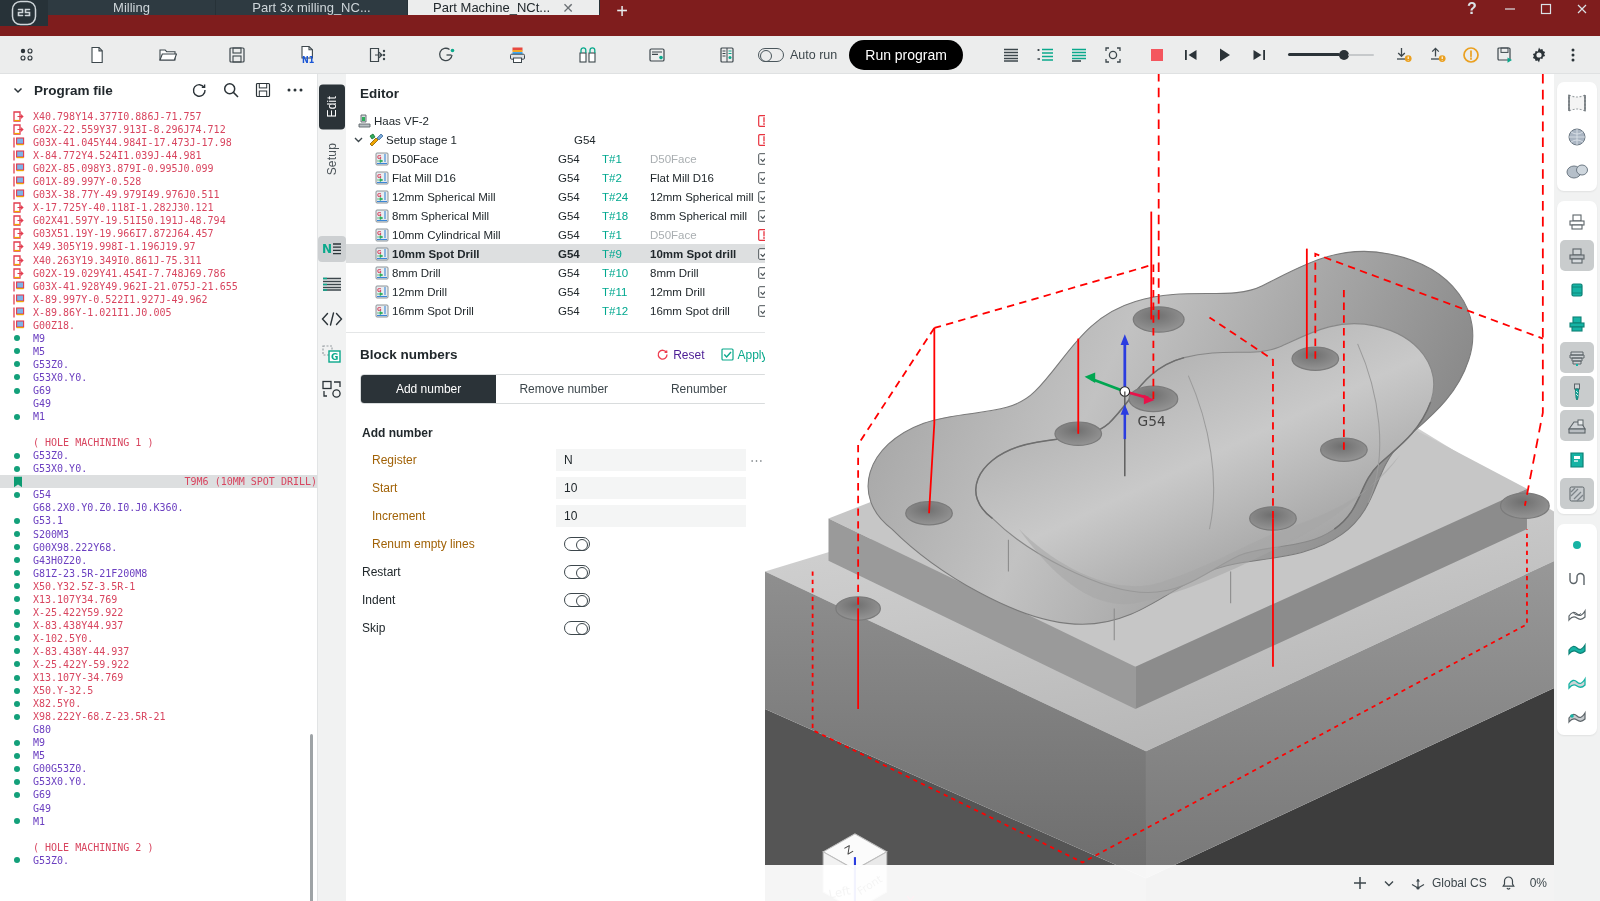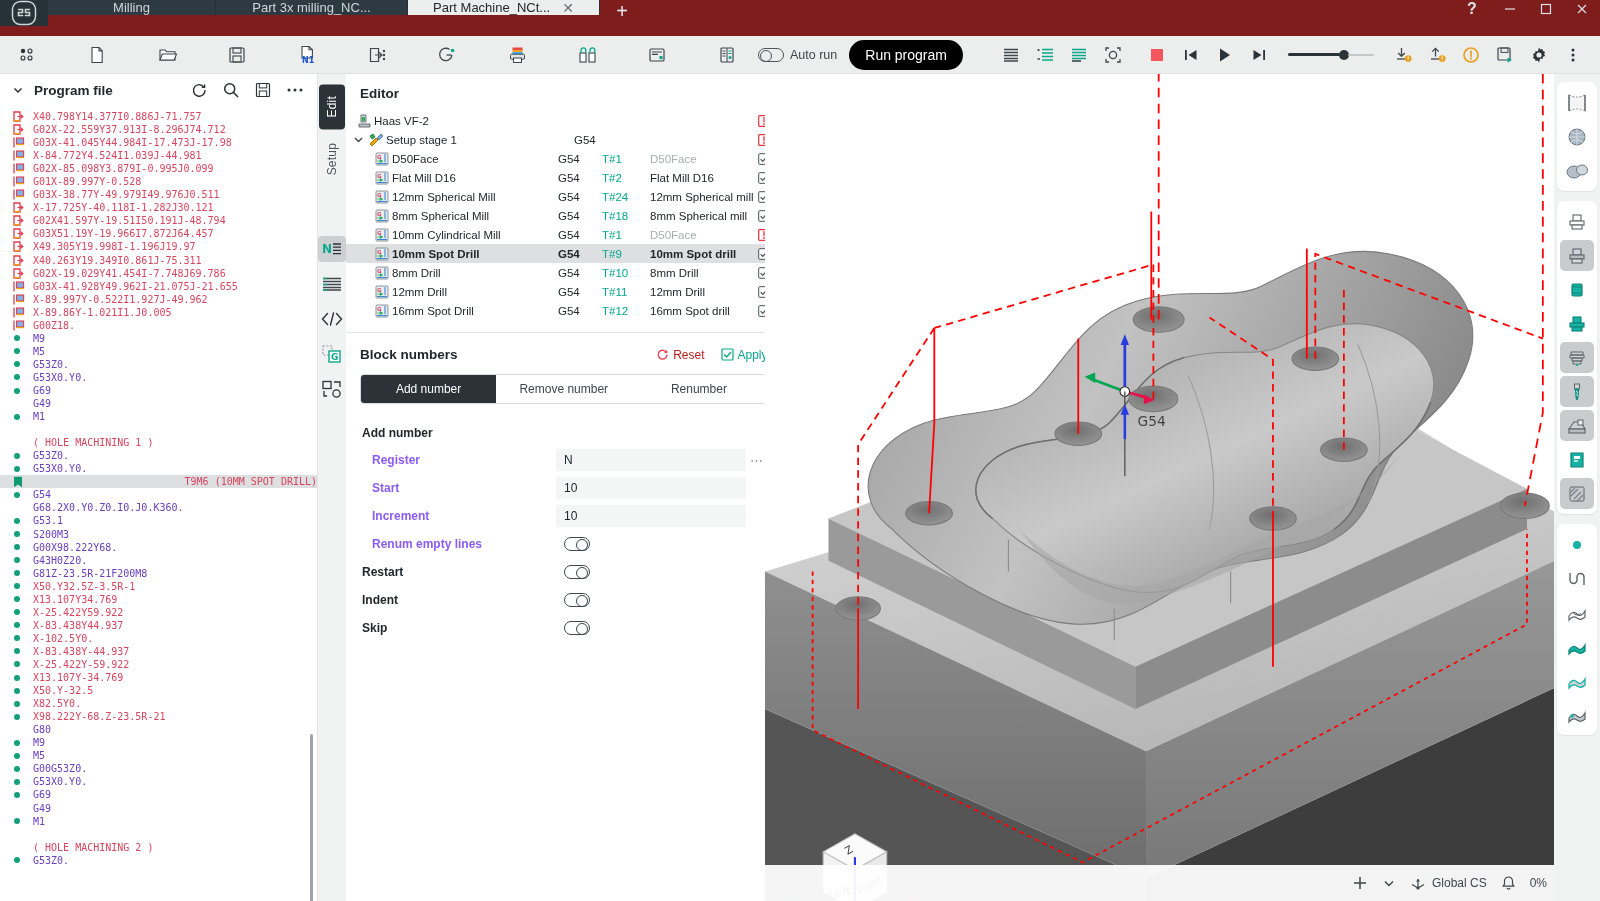--- a/index.html
+++ b/index.html
@@ -164,37 +164,37 @@
   .tree-row.selected .c-tool { color: #00a88f; }
   .tree-row .c-desc { flex: 1; white-space: nowrap; overflow: hidden; }
   .tree-row .c-desc.dim { color: #a9aeb1; font-weight: normal; }
   .tree-row .c-state { width: 20px; display: flex; justify-content: center; flex: none; }
   .divider { height: 1px; background: #e4e6e7; margin: 12px 0 0 0; }
 
   .blocks-sec { padding: 14px 16px 0 14px; }
   .blocks-head { display: flex; align-items: center; margin-bottom: 12px; }
   .blocks-title { font-size: 13.5px; font-weight: bold; color: #21282c; }
   .blocks-acts { margin-left: auto; display: flex; gap: 16px; align-items: center; }
-  .act-reset { color: #b91c1c; font-size: 12px; display: flex; align-items: center; gap: 4px; }
+  .act-reset { color: #4c1d95; font-size: 12px; display: flex; align-items: center; gap: 4px; }
   .act-apply { color: #0aa98c; font-size: 12px; display: flex; align-items: center; gap: 4px; }
   .seg {
     display: flex; border: 1px solid #d9dcdd; border-radius: 4px; overflow: hidden;
     margin-bottom: 18px;
   }
   .seg-item {
     flex: 1; text-align: center; padding: 7px 0; font-size: 12px; color: #3d474c;
     background: #fff; cursor: pointer;
   }
   .seg-item.active { background: #2b3338; color: #fff; }
   .grp-label { font-size: 12px; font-weight: bold; color: #21282c; padding: 4px 0 6px 2px; }
   .prop-row {
     display: flex; align-items: center; height: 28px; font-size: 12px;
   }
-  .prop-row .pl { width: 196px; color: #8b5cf6; padding-left: 12px; font-weight: bold; }
-  .prop-row .pl.b { font-weight: bold; color: #21282c; padding-left: 2px; }
+  .prop-row .pl { width: 196px; color: #a16207; padding-left: 12px; }
+  .prop-row .pl.b { font-weight: normal; color: #21282c; padding-left: 2px; }
   .prop-row .pv {
     flex: 1; background: #f4f5f5; height: 22px; display: flex; align-items: center;
     padding-left: 8px; color: #21282c;
   }
   .prop-row .pv.plain { background: transparent; }
   .prop-dots { width: 22px; text-align: center; color: #777d81; font-size: 13px; }
   .tgl {
     width: 26px; height: 14px; border: 1.4px solid #3d474c; border-radius: 8px;
     position: relative; flex: none;
   }

